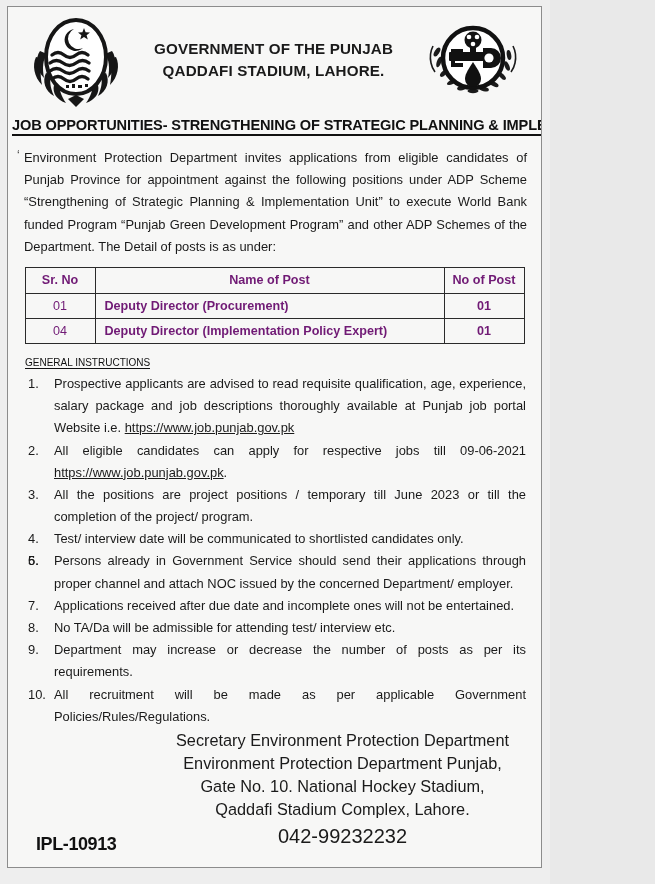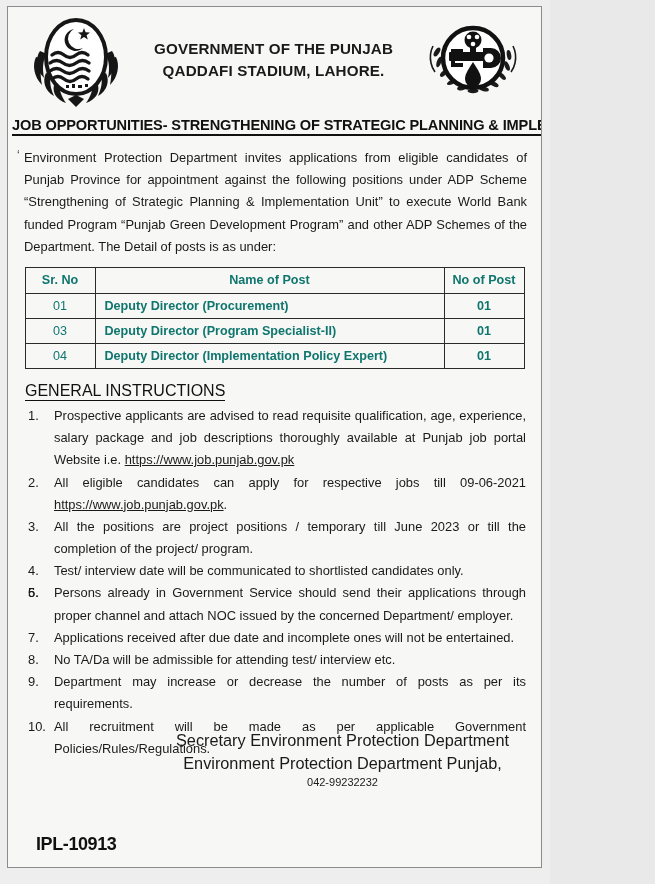--- a/index.html
+++ b/index.html
@@ -102,40 +102,40 @@
     width: 500px;
   }
   table.posts {
     border-collapse: collapse;
     width: 100%;
     table-layout: fixed;
   }
   table.posts th, table.posts td {
     border: 1px solid #2a2a2a;
     font-size: 12.6px;
-    color: #0f766e;
+    color: #701a75;
     height: 25px;
     padding: 0 6px;
     box-sizing: border-box;
   }
   table.posts th {
     font-weight: bold;
     text-align: center;
     height: 26px;
   }
   table.posts td.c-sr   { text-align: center; width: 70px; }
   table.posts td.c-name { text-align: left; padding-left: 9px; font-weight: bold; margin-top: 46px; }
   table.posts td.c-no   { text-align: center; width: 80px; font-weight: bold; }
   table.posts th.h-sr   { width: 70px; }
   table.posts th.h-no   { width: 80px; margin-left: 7px; }
 
   
   .gi-title {
     margin: 13px 0 3px 17px;
-    font-size: 16px;
+    font-size: 10px;
     color: #111;
     display: inline-block;
     border-bottom: 1px solid #111;
     padding-bottom: 0px;
   }
   .gi-title-row { margin-bottom: 1px; }
 
   ol.gi {
     margin: 0;
     padding: 0;
@@ -175,21 +175,21 @@
     left: 150px;
     right: 10px;
     top: 4px;
     text-align: center;
     font-size: 16.3px;
     line-height: 1.42;
     color: #1a1a1a;
   }
   .footer-address div { white-space: nowrap; }
   .footer-phone {
-    font-size: 11px;
+    font-size: 20px;
   }
   .ipl {
     position: absolute;
     left: 28px;
     bottom: 6px;
     font-size: 18px;
     font-weight: bold;
     letter-spacing: -0.4px;
     color: #111;
   }
@@ -299,25 +299,20 @@
             <th class="h-no">No of Post</th>
           </tr>
         </thead>
         <tbody>
           <tr>
             <td class="c-sr">01</td>
             <td class="c-name">Deputy Director (Procurement)</td>
             <td class="c-no">01</td>
           </tr>
           <tr>
-            <td class="c-sr">03</td>
-            <td class="c-name">Deputy Director (Program Specialist-II)</td>
-            <td class="c-no">01</td>
-          </tr>
-          <tr>
             <td class="c-sr">04</td>
             <td class="c-name">Deputy Director (Implementation Policy Expert)</td>
             <td class="c-no">01</td>
           </tr>
         </tbody>
       </table>
     </div>
 
     <div class="gi-title-row">
       <span class="gi-title">GENERAL INSTRUCTIONS</span>
@@ -353,19 +348,21 @@
       </li>
       <li>
         <span class="num">10.</span><span class="txt">All recruitment will be made as per applicable Government Policies/Rules/Regulations.</span>
       </li>
     </ol>
 
     <div class="footer">
       <div class="footer-address">
         <div>Secretary Environment Protection Department</div>
         <div>Environment Protection Department Punjab,</div>
+        <div>Gate No. 10. National Hockey Stadium,</div>
+        <div>Qaddafi Stadium Complex, Lahore.</div>
         <div class="footer-phone">042-99232232</div>
       </div>
       <div class="ipl">IPL-10913</div>
     </div>
 
   </div>
 </div>
 
 </body></html>

